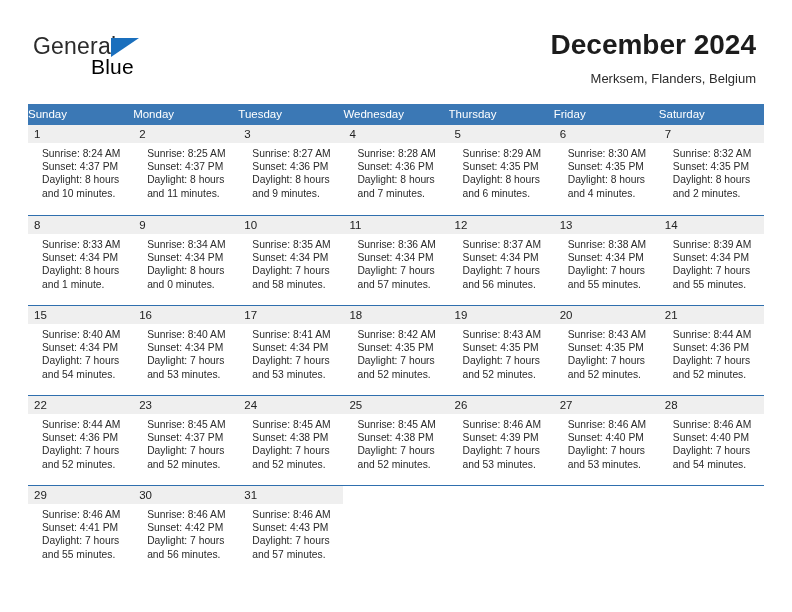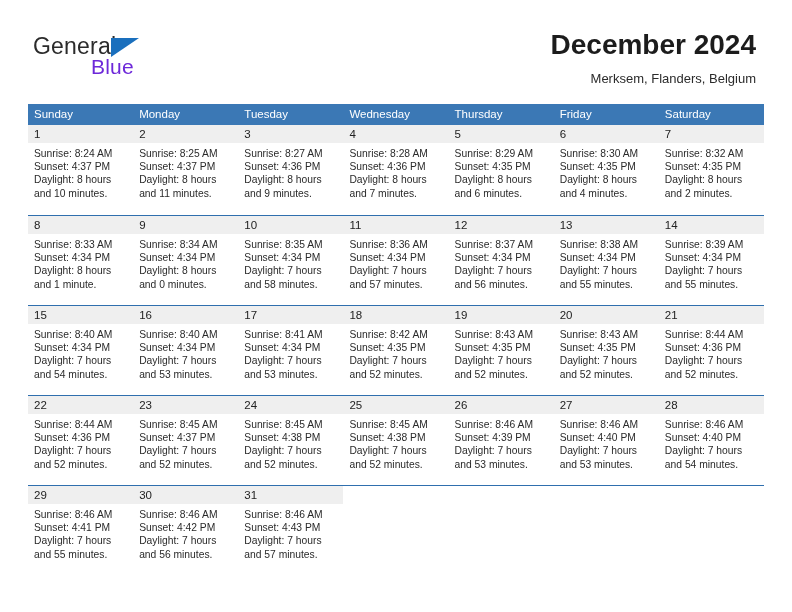--- a/index.html
+++ b/index.html
@@ -55,21 +55,21 @@
     height: 0;
     border-left: 28px solid #1a6fbd;
     border-bottom: 19px solid transparent;
   }
   .brand-blue {
     position: absolute;
     left: 58px;
     top: 22px;
     font-size: 21px;
     letter-spacing: 0.2px;
-    color: #6d28d9;
+    color: #000000;
     font-family: "Liberation Sans", sans-serif;
   }
 
   .title-block {
     position: absolute;
     right: 36px;
     top: 28px;
     text-align: right;
   }
   .cal-title {
@@ -99,21 +99,20 @@
     display: flex;
     width: 736px;
     height: 21px;
     background: #3b78b5;
   }
   .weekday {
     flex: 1 1 0;
     color: #ffffff;
     font-size: 11.5px;
     line-height: 21px;
-    padding-left: 6px;
     box-sizing: border-box;
     overflow: hidden;
     white-space: nowrap;
   }
 
   .week-row {
     display: flex;
     width: 736px;
     height: 90px;
     border-top: 1.4px solid #2f6fae;
@@ -143,20 +142,21 @@
   .day-cell.empty .day-number {
     background: transparent;
   }
 
   .day-info {
     padding: 4px 6px 0 6px;
     font-size: 10.3px;
     line-height: 13.2px;
     color: #2a2a2a;
     box-sizing: border-box;
+    margin-left: 8px;
   }
   .day-info div {
     white-space: nowrap;
   }
 </style>
 </head>
 <body>
 
 <div class="page">
 

